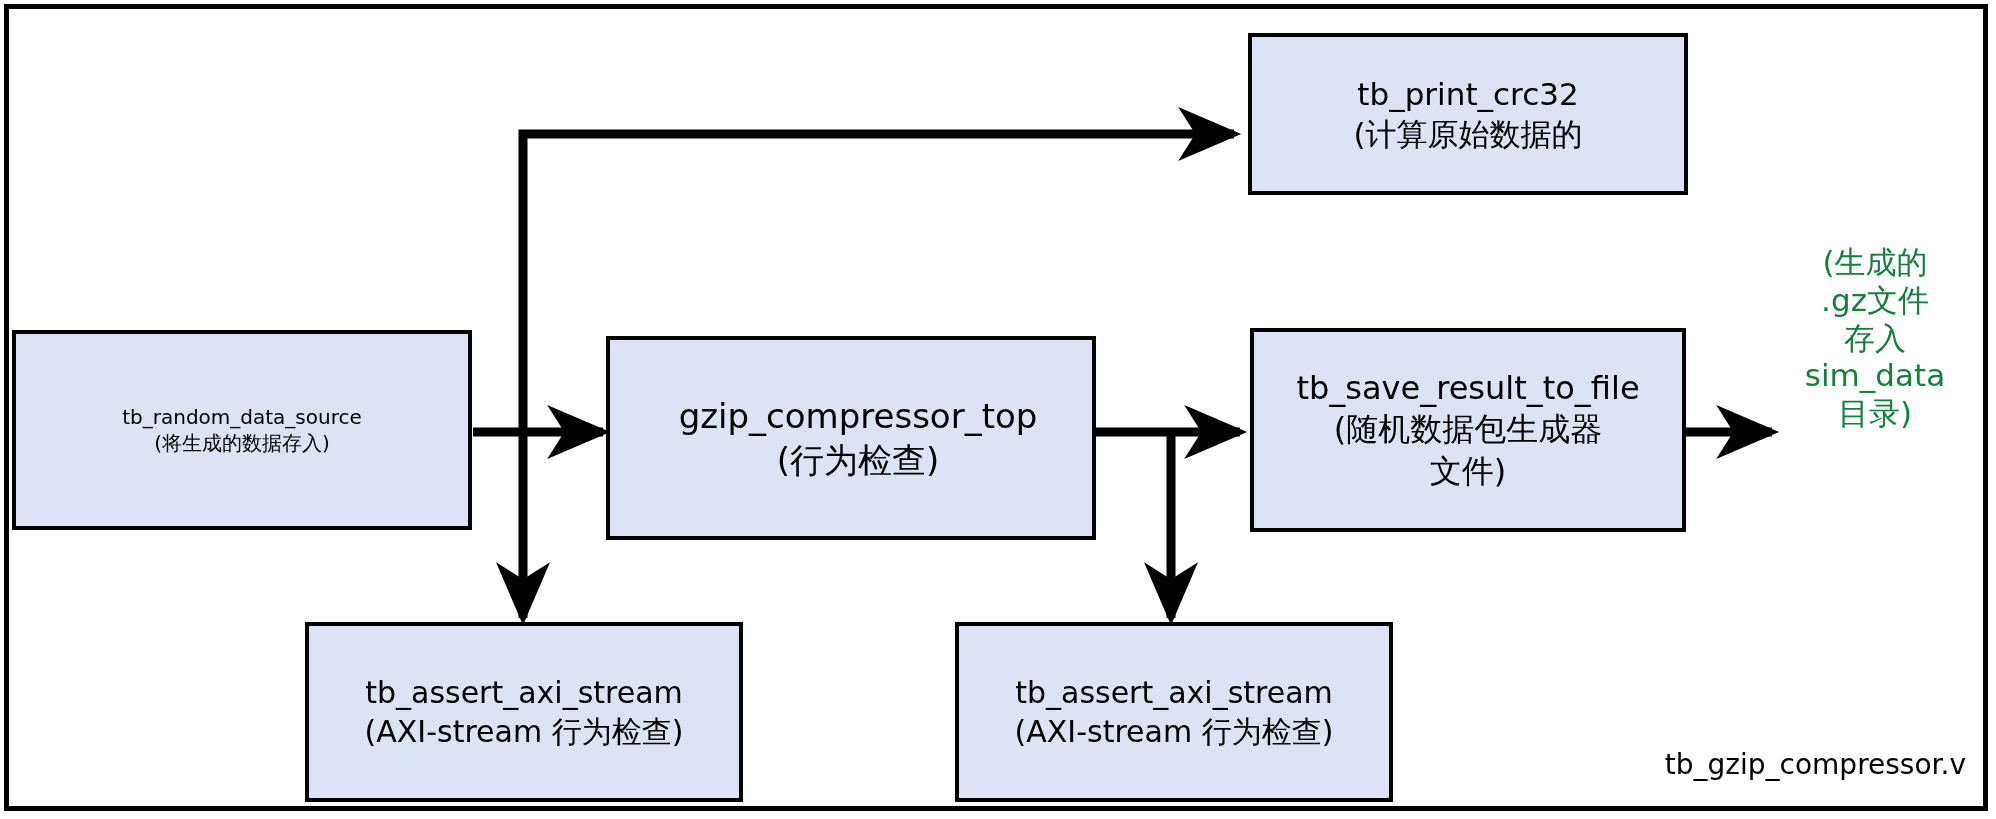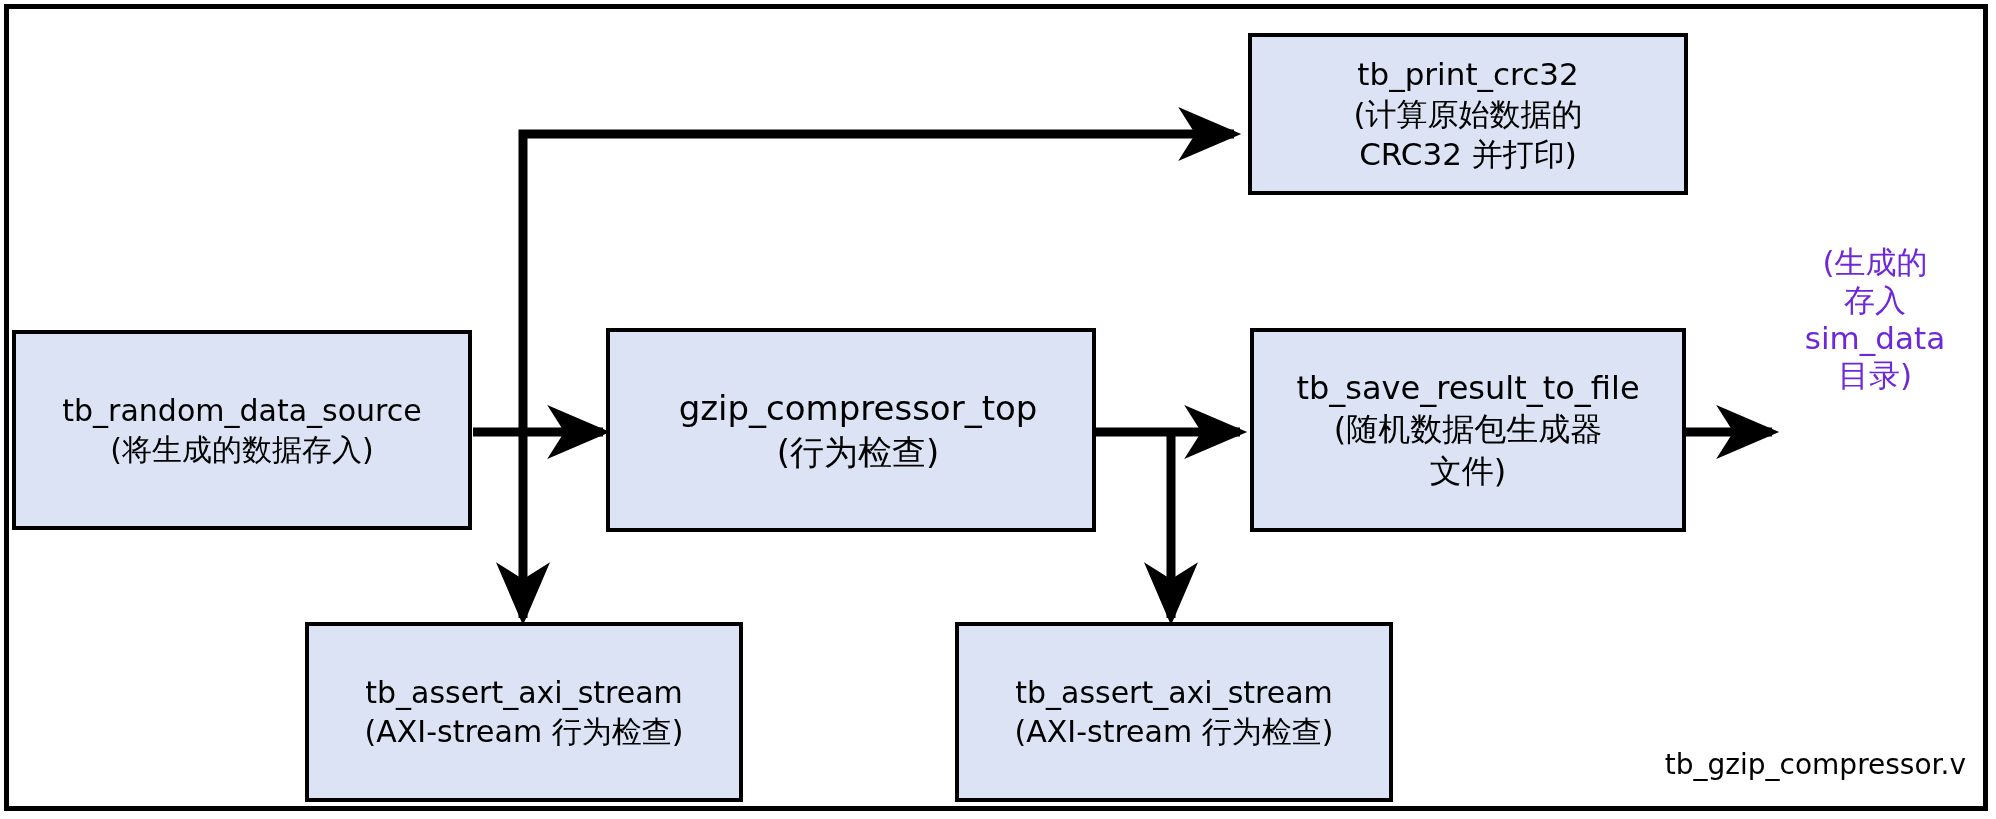--- a/index.html
+++ b/index.html
@@ -37,21 +37,21 @@
     justify-content: center;
     text-align: center;
     color: #000000;
     line-height: 1.30;
     z-index: 3;
   }
   .node .ln { display: block; white-space: nowrap; }
   .free-text {
     position: absolute;
     text-align: center;
-    color: #6d28d9;
+    color: #15803d;
     line-height: 1.22;
     z-index: 3;
     white-space: nowrap;
   }
   .free-text .ln { display: block; }
   .caption {
     position: absolute;
     color: #000000;
     white-space: nowrap;
     z-index: 3;
@@ -87,41 +87,41 @@
     <path d="M1094,432 L1240,432" fill="none" stroke="#000000" stroke-width="9" marker-end="url(#arrowhead)"></path>
 
     <path d="M1171,432 L1171,618" fill="none" stroke="#000000" stroke-width="9" marker-end="url(#arrowhead)"></path>
 
     <path d="M1686,432 L1772,432" fill="none" stroke="#000000" stroke-width="9" marker-end="url(#arrowhead)"></path>
   </svg>
 
   <div class="node" style="left:1248px; top:33px; width:440px; height:162px; font-size:31px;">
     <span class="ln">tb_print_crc32</span>
     <span class="ln">(计算原始数据的</span>
-    <span class="ln">CRC32 并打印)</span>
   </div>
 
-  <div class="node" style="left:12px; top:330px; width:460px; height:200px; font-size:30px;">
+  <div class="node" style="left:12px; top:330px; width:460px; height:200px; font-size:20px;">
     <span class="ln">tb_random_data_source</span>
     <span class="ln">(将生成的数据存入)</span>
   </div>
 
-  <div class="node" style="left:606px; top:328px; width:490px; height:204px; font-size:34px;padding-left:14px;">
+  <div class="node" style="left:606px; top:336px; width:490px; height:204px; font-size:34px;padding-left:14px;">
     <span class="ln">gzip_compressor_top</span>
     <span class="ln">(行为检查)</span>
   </div>
 
   <div class="node" style="left:1250px; top:328px; width:436px; height:204px; font-size:32px;">
     <span class="ln">tb_save_result_to_file</span>
     <span class="ln">(随机数据包生成器</span>
     <span class="ln">文件)</span>
   </div>
 
   <div class="free-text" style="left:1760px; top:244px; width:230px; font-size:31px;">
     <span class="ln">(生成的</span>
+    <span class="ln">.gz文件</span>
     <span class="ln">存入</span>
     <span class="ln">sim_data</span>
     <span class="ln">目录)</span>
   </div>
 
   <div class="node" style="left:305px; top:622px; width:438px; height:180px; font-size:30px;">
     <span class="ln">tb_assert_axi_stream</span>
     <span class="ln">(AXI-stream 行为检查)</span>
   </div>
 

